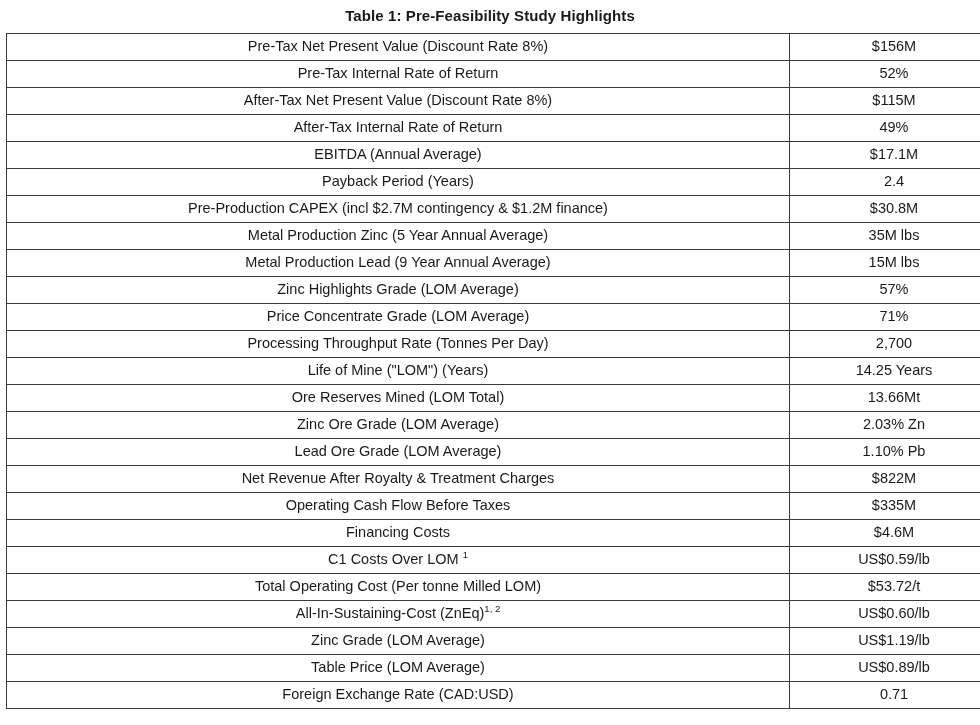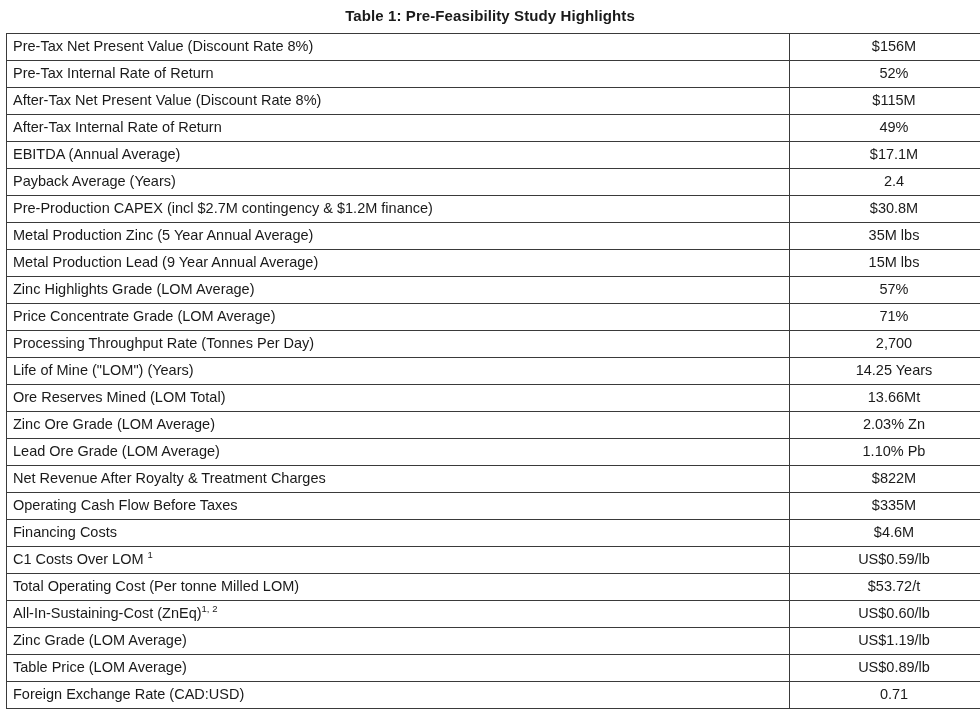--- a/index.html
+++ b/index.html
@@ -38,21 +38,21 @@
   table.highlights td {
     border: 1px solid #3a3a3a;
     height: 26px;
     font-size: 14.5px;
     color: #1a1a1a;
     padding: 0 6px;
     vertical-align: middle;
     line-height: 1.1;
   }
   table.highlights td.label {
-    text-align: left;
+    text-align: center;
     width: 770px;
   }
   table.highlights td.value {
     text-align: center;
     width: 196px;
   }
   sup {
     font-size: 9.5px;
     vertical-align: super;
     line-height: 0;
@@ -79,21 +79,21 @@
         </tr>
         <tr>
           <td class="label">After-Tax Internal Rate of Return</td>
           <td class="value">49%</td>
         </tr>
         <tr>
           <td class="label">EBITDA (Annual Average)</td>
           <td class="value">$17.1M</td>
         </tr>
         <tr>
-          <td class="label">Payback Average (Years)</td>
+          <td class="label">Payback Period (Years)</td>
           <td class="value">2.4</td>
         </tr>
         <tr>
           <td class="label">Pre-Production CAPEX (incl $2.7M contingency &amp; $1.2M finance)</td>
           <td class="value">$30.8M</td>
         </tr>
         <tr>
           <td class="label">Metal Production Zinc (5 Year Annual Average)</td>
           <td class="value">35M lbs</td>
         </tr>

